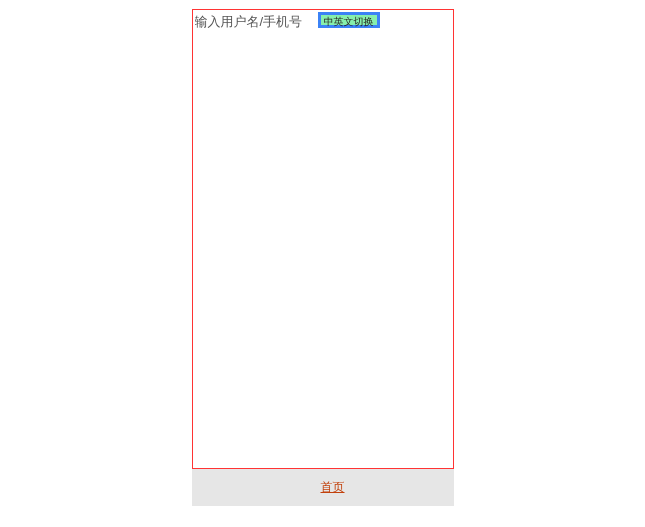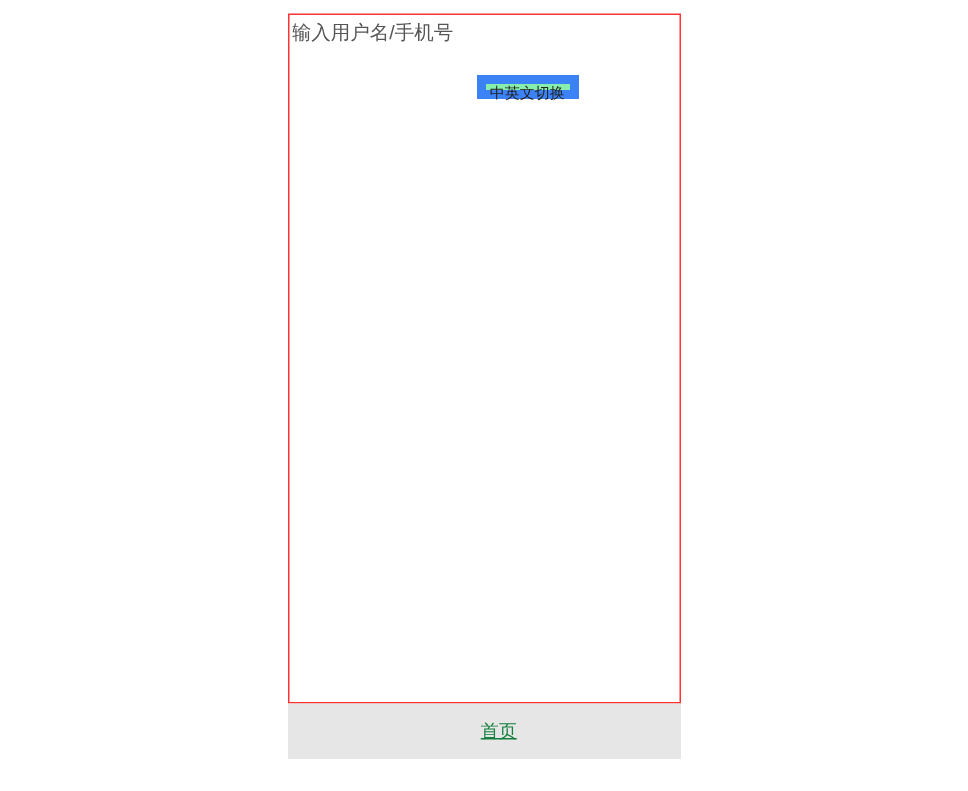--- a/index.html
+++ b/index.html
@@ -17,40 +17,39 @@
       width: 120px;
       height: 18px;
       background: #fff;
     }
     .input::placeholder { color: #555; }
     .toggle-btn {
       font-family: Arial, "Microsoft YaHei", sans-serif;
       font-size: 10px;
       color: #222;
       background: #86efac;
-      border: 6px solid #3b82f6;
+      border: 3px solid #3b82f6;
       padding: 0 3px;
       height: 16px;
       line-height: 14px;
       cursor: pointer;
-      margin-top: 38px;
     }
     .bottom-bar {
       height: 37px;
       background: #e6e6e6;
       display: flex;
     }
     .nav-item {
       flex: 1;
       display: flex;
       align-items: center;
       justify-content: center;
       font-family: Liberation Sans, sans-serif;
       font-size: 12px;
-      color: #15803d;
+      color: #c2410c;
       text-decoration: underline;
       cursor: pointer;
       padding-left: 20px;
     }
   </style>
 </head>
 <body>
 
 <div class="container">
   <div class="main">

